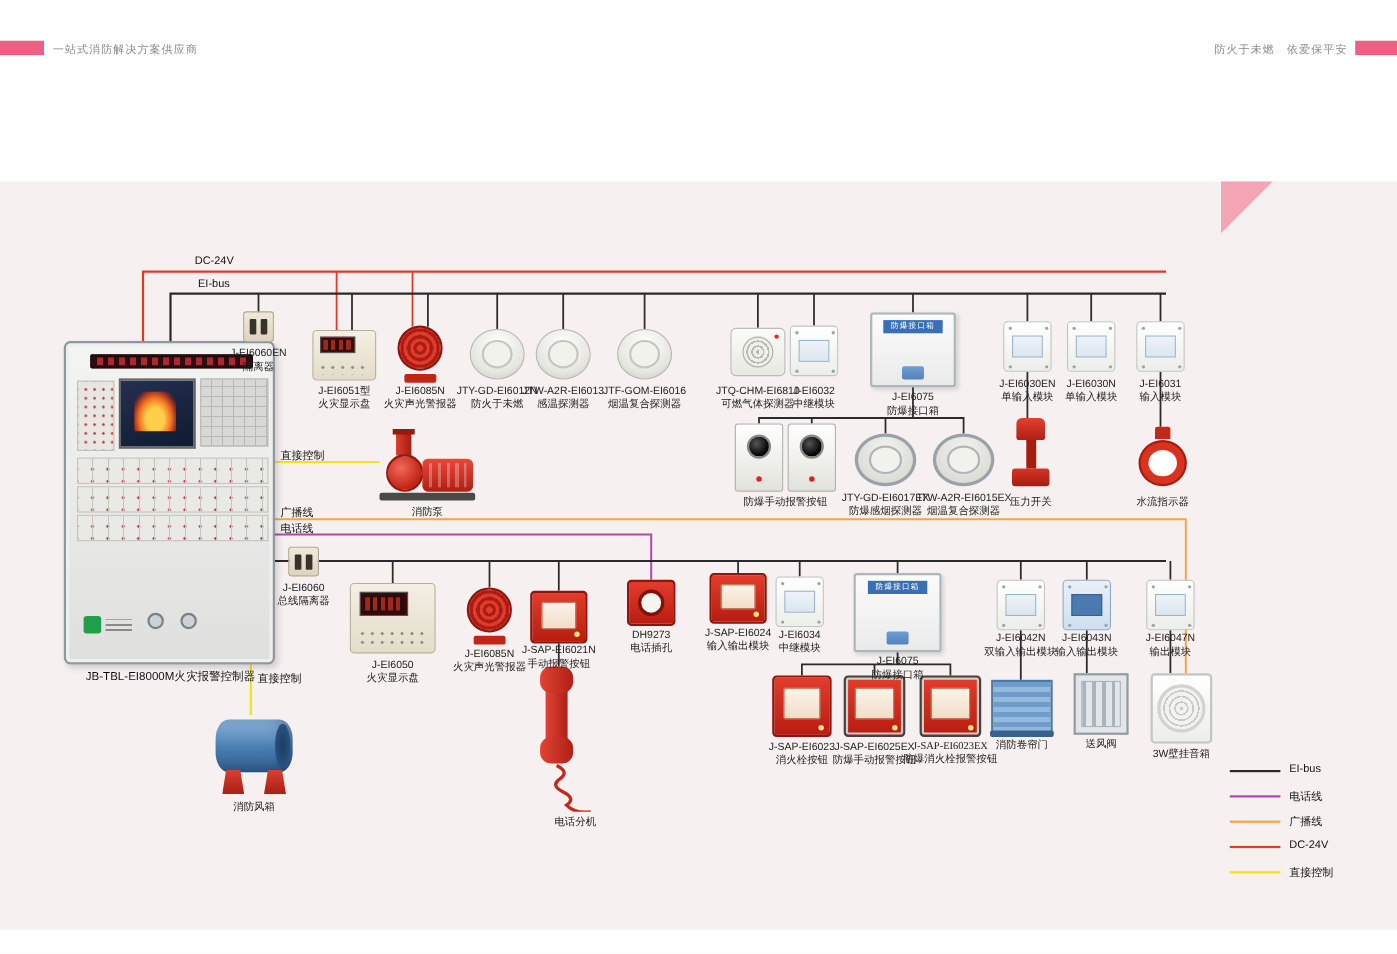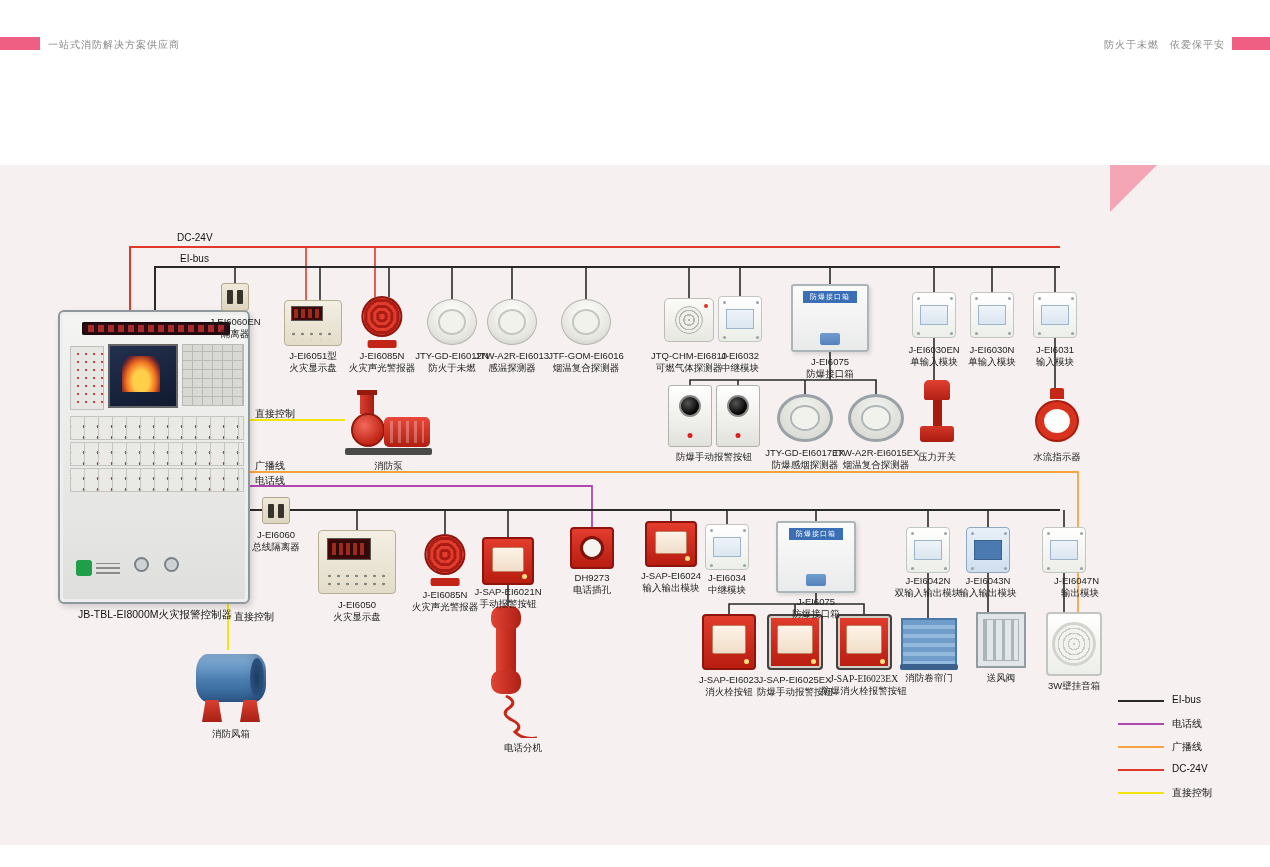--- a/index.html
+++ b/index.html
@@ -393,21 +393,21 @@
       <div class="dev-label" style="left: 884px; top: 575px; width: 88px;">J-EI6042N
 双输入输出模块</div>
       <div class="device d-module v-blue" style="left: 966px; top: 527px; width: 44px; height: 46px;">
         <div class="sticker"></div>
       </div>
       <div class="dev-label" style="left: 947px; top: 575px; width: 82px;">J-EI6043N
 输入输出模块</div>
       <div class="device d-module" style="left: 1042px; top: 527px; width: 44px; height: 46px;">
         <div class="sticker"></div>
       </div>
-      <div class="dev-label" style="left: 1029px; top: 575px; width: 70px; text-align: right;">J-EI6047N
+      <div class="dev-label" style="left: 1029px; top: 575px; width: 70px;">J-EI6047N
 输出模块</div>
       <div class="device d-fan" style="left: 196px; top: 650px; width: 70px; height: 72px;">
         <div class="fbody"></div>
         <div class="ffoot f1"></div>
         <div class="ffoot f2"></div>
       </div>
       <div class="dev-label" style="left: 201px; top: 728px; width: 60px;">消防风箱</div>
       <div class="device d-phone" style="left: 490px; top: 606px; width: 80px; height: 132px;">
         <div class="handset"></div>
         <svg width="80" height="132" viewBox="0 0 80 132">
@@ -429,21 +429,21 @@
 防爆手动报警按钮</div>
       <div class="device d-button v-ex" style="left: 836px; top: 614px; width: 56px; height: 56px;">
         <div class="inner"></div>
         <div class="dot"></div>
       </div>
       <div class="dev-label" style="left: 815px; top: 674px; width: 98px; font-family: Liberation Serif, serif;">J-SAP-EI6023EX
 防爆消火栓报警按钮</div>
       <div class="device d-shutter" style="left: 901px; top: 618px; width: 56px; height: 50px;"></div>
       <div class="dev-label" style="left: 895px; top: 672px; width: 68px;">消防卷帘门</div>
       <div class="device d-valve" style="left: 976px; top: 612px; width: 50px; height: 56px;"></div>
-      <div class="dev-label" style="left: 973px; top: 672px; width: 56px;">送风阀</div>
+      <div class="dev-label" style="left: 973px; top: 672px; width: 56px; font-family: Liberation Serif, serif;">送风阀</div>
       <div class="device d-speaker" style="left: 1046px; top: 612px; width: 56px; height: 64px;">
         <div class="grille"></div>
       </div>
       <div class="dev-label" style="left: 1037px; top: 680px; width: 74px;">3W壁挂音箱</div>
     </div>
   <div id="line-labels">
       <div class="line-label" style="left: 177px; top: 232px;">DC-24V</div>
       <div class="line-label" style="left: 180px; top: 253px;">EI-bus</div>
       <div class="line-label" style="left: 255px; top: 407px;">直接控制</div>
       <div class="line-label" style="left: 255px; top: 459px;">广播线</div>

